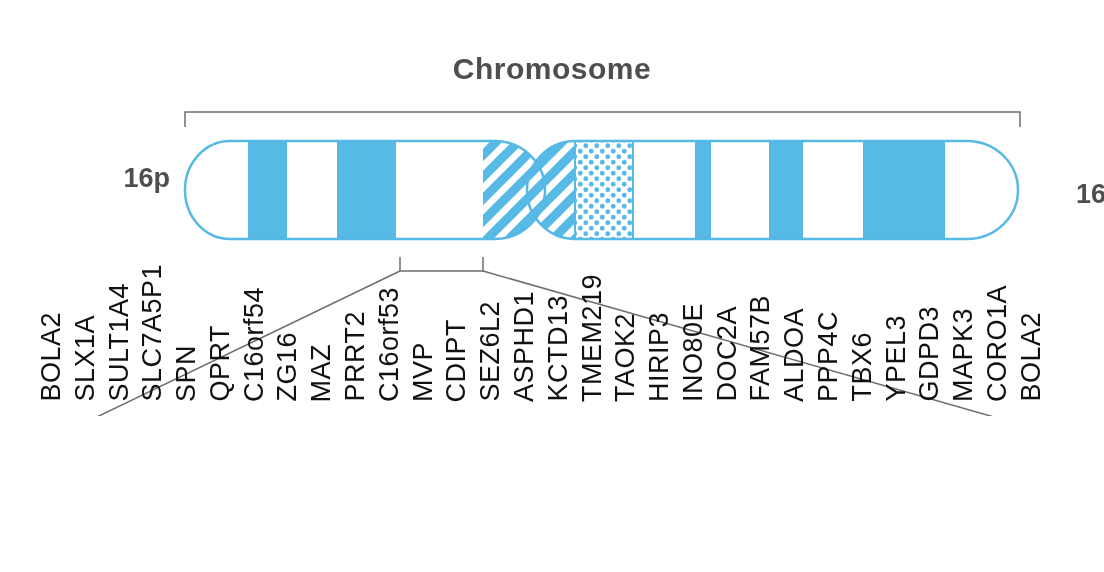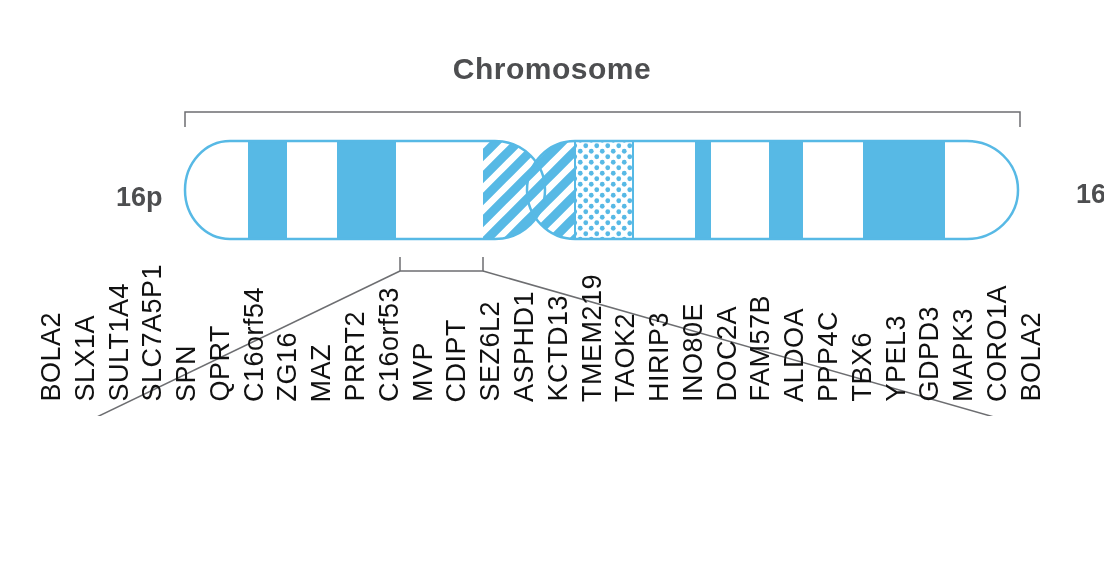--- a/index.html
+++ b/index.html
@@ -8,21 +8,21 @@
     font-family:"Liberation Sans",sans-serif;overflow:hidden;
   }
   .title{
     position:absolute;left:0;right:0;top:52px;text-align:center;
     font-size:30px;font-weight:bold;letter-spacing:.5px;color:var(--heading,#4D4E50);
   }
   svg.ideo{position:absolute;left:0;top:0;}
   .arm-label{
     position:absolute;font-size:27px;font-weight:bold;color:var(--heading,#4D4E50);
   }
-  .label-16p{left:116px;top:182px;width:54px;}
+  .label-16p{left:116px;top:163px;width:54px;text-align:right;}
   .label-16q{left:1032px;top:179px;margin-left:44px;}
   .region-label{
     position:absolute;left:367px;top:287px;width:160px;text-align:center;
     font-size:27px;font-weight:bold;color:var(--heading,#4D4E50);
   }
   .genes{
     position:absolute;left:36px;bottom:14px;width:1010px;height:150px;
     display:flex;justify-content:space-between;align-items:flex-end;
   }
   .gene{

